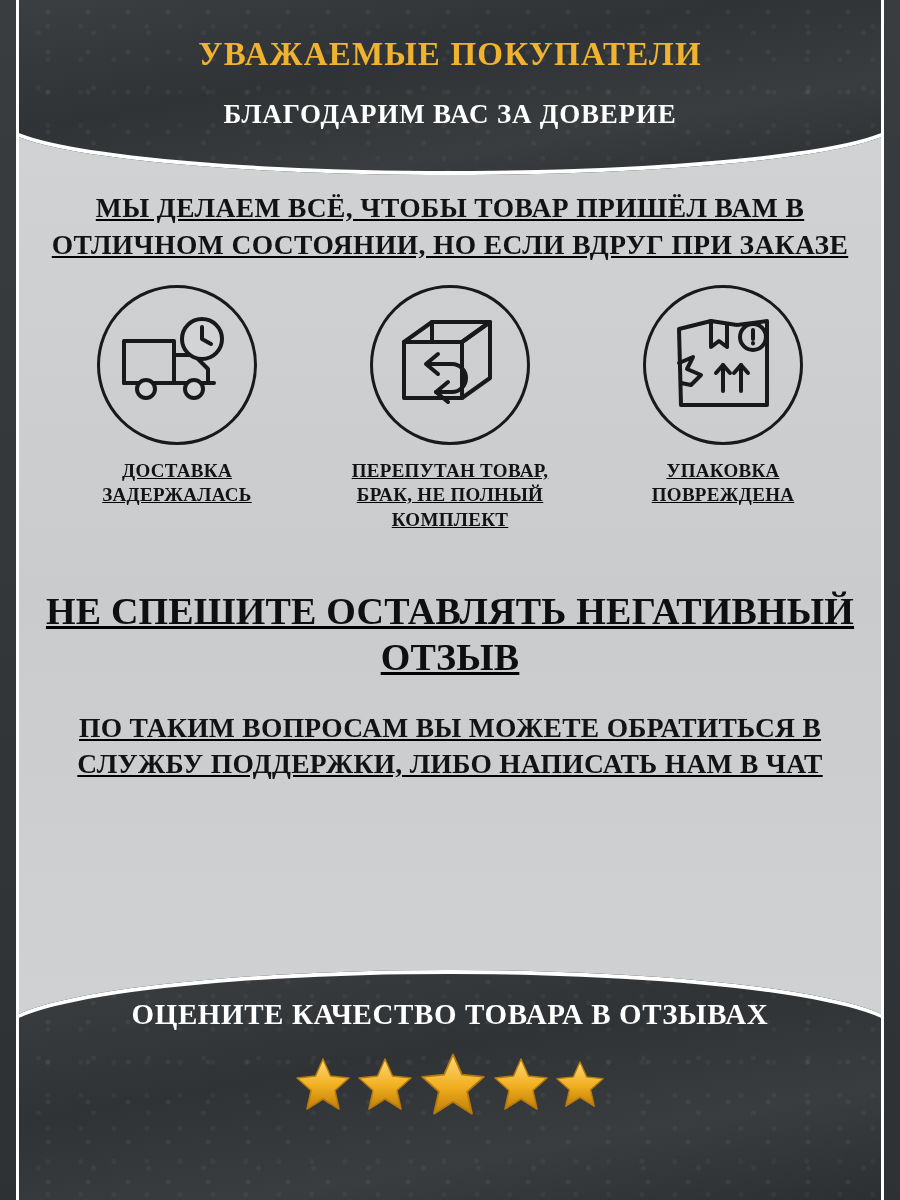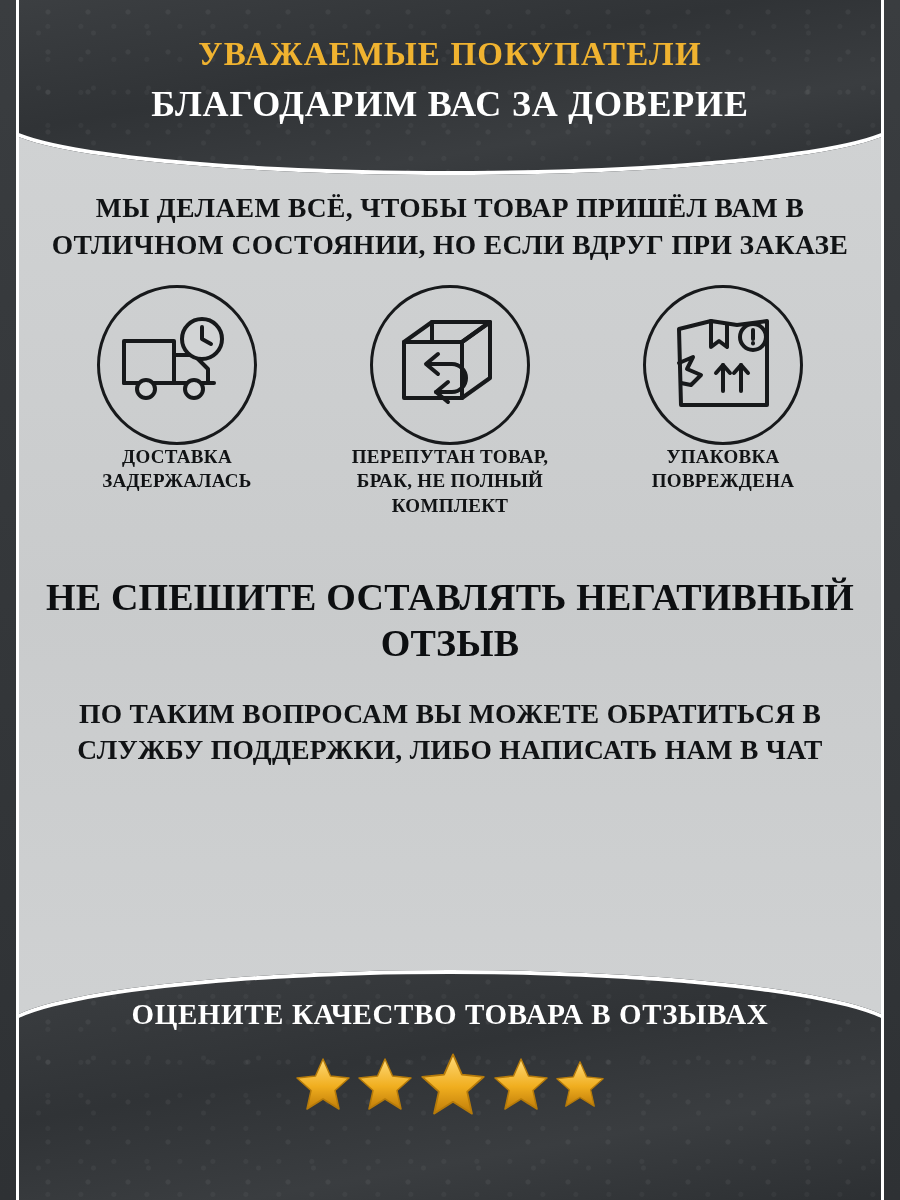--- a/index.html
+++ b/index.html
@@ -79,37 +79,38 @@
   }
   .header-title {
     font-size: 33px;
     font-weight: bold;
     letter-spacing: 1.2px;
     color: #f0b330;
     text-transform: uppercase;
     line-height: 1.15;
   }
   .header-sub {
-    margin-top: 8px;
-    font-size: 36px;
+    margin-top: 24px;
+    font-size: 27px;
     font-weight: bold;
     letter-spacing: 0.8px;
     color: #ffffff;
     text-transform: uppercase;
     line-height: 1.25;
   }
 
   
   .main {
     position: absolute;
     top: 190px;
     left: 30px;
     width: 840px;
     z-index: 2;
     text-align: center;
+    text-decoration: underline;
   }
   .intro {
     font-size: 27.5px;
     font-weight: bold;
     color: #111315;
     letter-spacing: 0.4px;
     line-height: 1.33;
     text-transform: uppercase;
     padding: 0 18px;
   }
@@ -133,20 +134,21 @@
     height: 160px;
     border-radius: 50%;
     border: 3px solid #17191b;
     display: flex;
     align-items: center;
     justify-content: center;
     box-sizing: border-box;
     background: transparent;
   }
   .icon-caption {
+    margin-top: 14px;
     font-size: 19px;
     font-weight: bold;
     color: #111315;
     text-transform: uppercase;
     line-height: 1.28;
     letter-spacing: 0.3px;
   }
 
   
   .headline {

